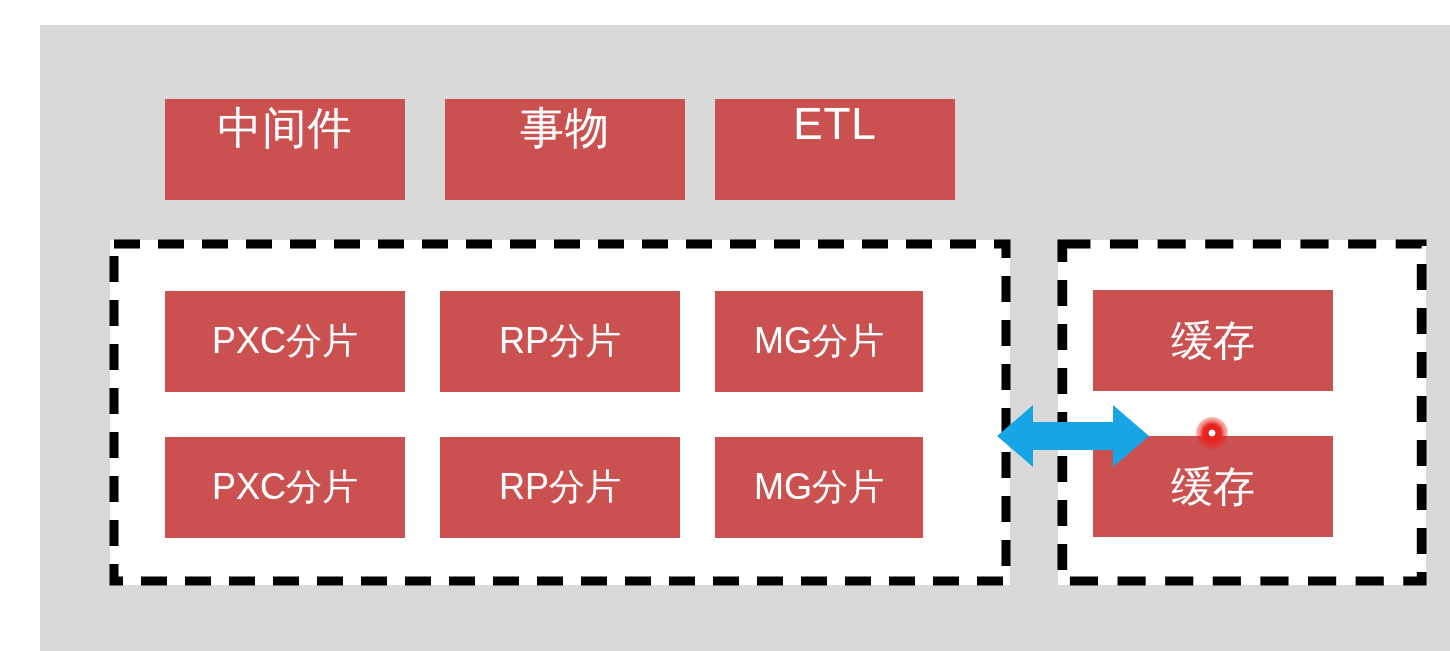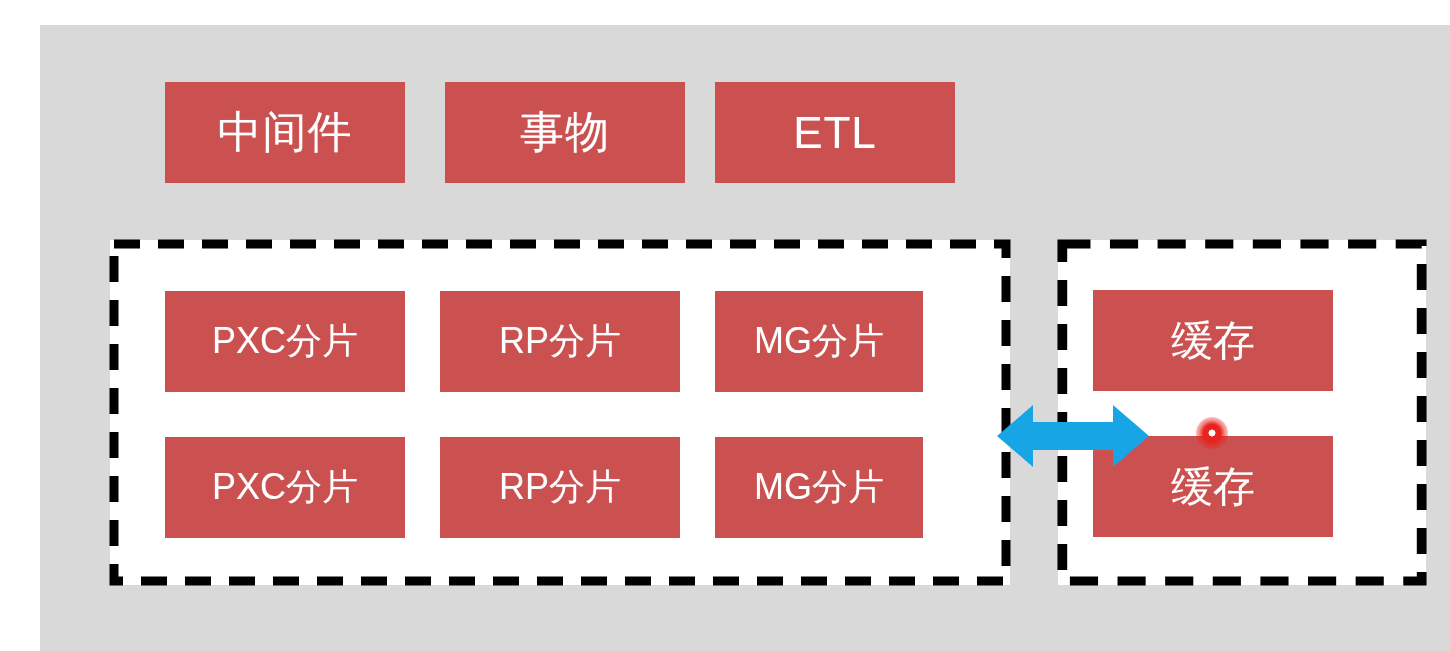--- a/index.html
+++ b/index.html
@@ -24,25 +24,26 @@
     height: 626px;
     background: #d9d9d9;
   }
 
   
   .red-box {
     position: absolute;
     background: #cb5050;
     color: #ffffff;
     display: flex;
-    align-items: center;
+    align-items: flex-start;
     justify-content: center;
     box-sizing: border-box;
     letter-spacing: 1px;
     text-shadow: 0 0 1px rgba(255,255,255,0.35);
+    margin-top: 17px;
   }
 
   #box-middleware { left: 125px; top: 57px;  width: 240px; height: 101px; font-size: 44px; }
   #box-transaction{ left: 405px; top: 57px;  width: 240px; height: 101px; font-size: 44px; }
   #box-etl        { left: 675px; top: 57px;  width: 240px; height: 101px; font-size: 44px; }
 
   
   .dashed-group {
     position: absolute;
     background: #ffffff;

